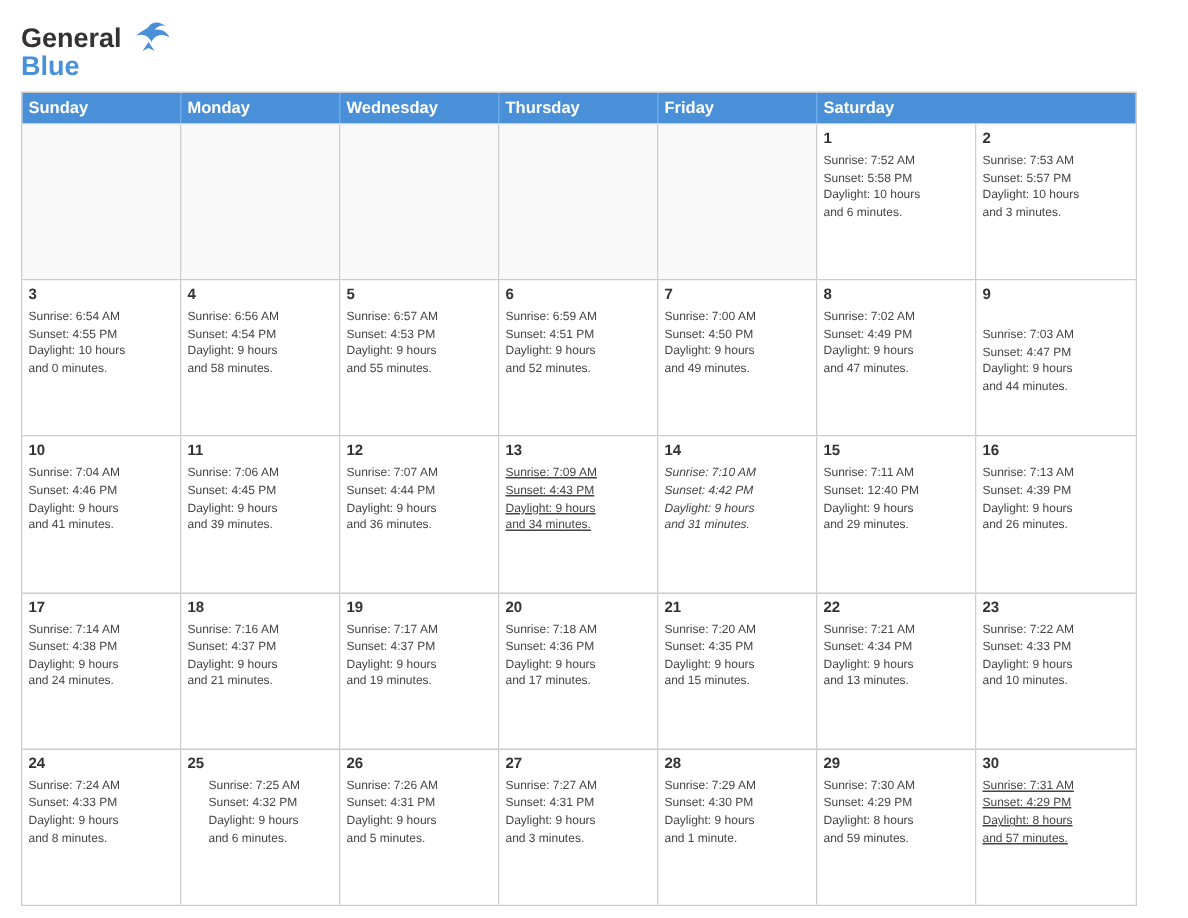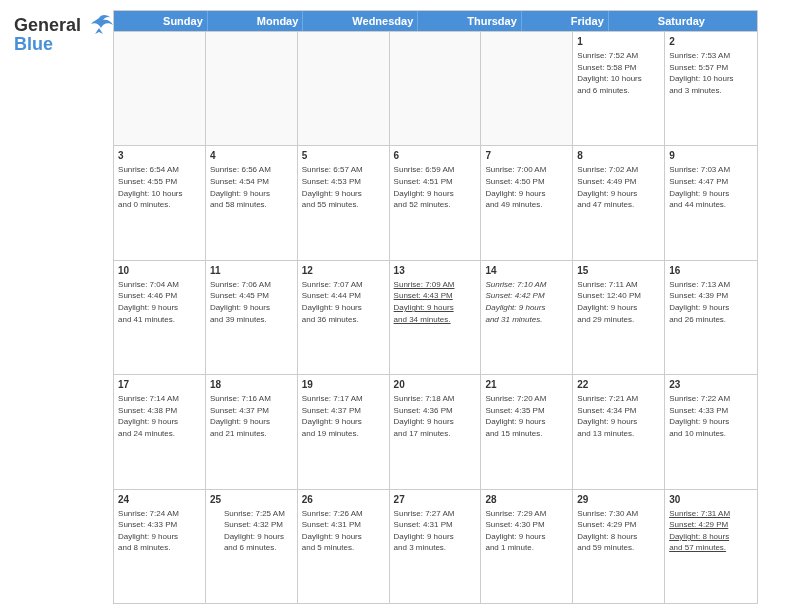--- a/index.html
+++ b/index.html
@@ -8,20 +8,21 @@
       background: #fff;
       width: 792px;
       height: 612px;
       overflow: hidden;
     }
     .page {
       width: 772px;
       height: 612px;
       padding: 10px 14px 8px;
       display: flex;
+      flex-direction: column;
     }
     .header {
       display: flex;
       align-items: flex-start;
       justify-content: space-between;
       margin-bottom: 6px;
     }
     .logo {
       display: flex;
       flex-direction: column;
@@ -59,21 +60,20 @@
       grid-template-columns: repeat(7, 1fr);
       background: #4a90d9;
     }
     .cal-header-cell {
       color: #fff;
       font-size: 11px;
       font-weight: bold;
       padding: 4px 4px;
       border-right: 1px solid #6aaae8;
       text-align: left;
-      margin-left: 45px;
     }
     .cal-header-cell:last-child { border-right: none; }
     .cal-body {
       flex: 1;
       display: flex;
       flex-direction: column;
     }
     .cal-row {
       display: grid;
       grid-template-columns: repeat(7, 1fr);
@@ -191,21 +191,21 @@
           </div>
           <div class="cal-cell">
             <div class="day-num">8</div>
             <div class="day-info" style="white-space: pre-line;">Sunrise: 7:02 AM
 Sunset: 4:49 PM
 Daylight: 9 hours
 and 47 minutes.</div>
           </div>
           <div class="cal-cell">
             <div class="day-num">9</div>
-            <div class="day-info" style="white-space: pre-line;">Sunrise: 7:03 AM
+            <div class="day-info" style="white-space: pre-line; margin-top: 12px;">Sunrise: 7:03 AM
 Sunset: 4:47 PM
 Daylight: 9 hours
 and 44 minutes.</div>
           </div>
         </div>
         <div class="cal-row">
           <div class="cal-cell">
             <div class="day-num">10</div>
             <div class="day-info" style="white-space: pre-line;">Sunrise: 7:04 AM
 Sunset: 4:46 PM

